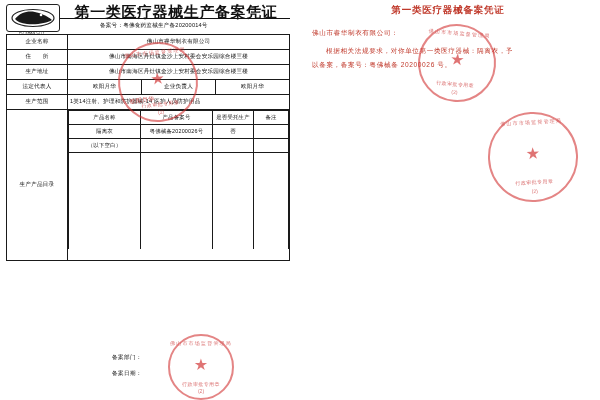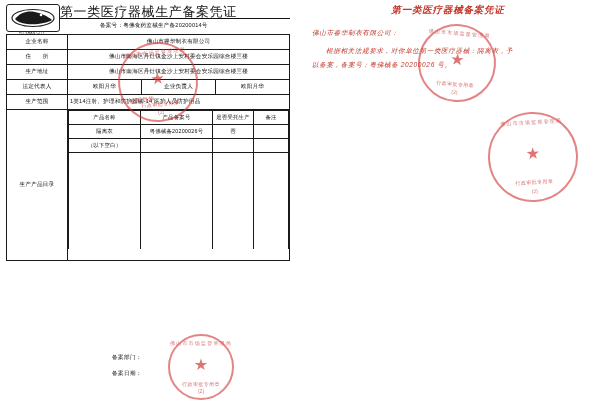--- a/index.html
+++ b/index.html
@@ -45,23 +45,23 @@
     width: 52px;
     font-size: 3.4px;
     letter-spacing: .2px;
     text-align: center;
     color: #333;
   }
   .left-title {
     position: absolute;
     left: 56px; top: 1px;
     width: 232px;
-    text-align: left;
-    font-size: 13px;
-    font-weight: normal;
+    text-align: center;
+    font-size: 15px;
+    font-weight: bold;
     letter-spacing: .6px;
   }
   .left-title-rule {
     position: absolute;
     left: 56px; top: 16px;
     width: 230px;
     border-bottom: 1px solid #111;
   }
   .recordno {
     position: absolute;
@@ -114,21 +114,21 @@
     font-size: 5.6px;
     letter-spacing: .4px;
   }
   .foot.a { top: 352px; }
   .foot.b { top: 368px; }
 
   
   .right-doc {
     position: absolute;
     left: 300px; top: 2px;
-    width: 296px; height: 396px; font-style: italic;
+    width: 296px; height: 396px;
   }
   .right-title {
     position: absolute;
     left: 0; top: 2px;
     width: 296px;
     text-align: center;
     font-size: 9.5px;
     font-weight: bold;
     letter-spacing: .8px;
     color: #c0392b;

